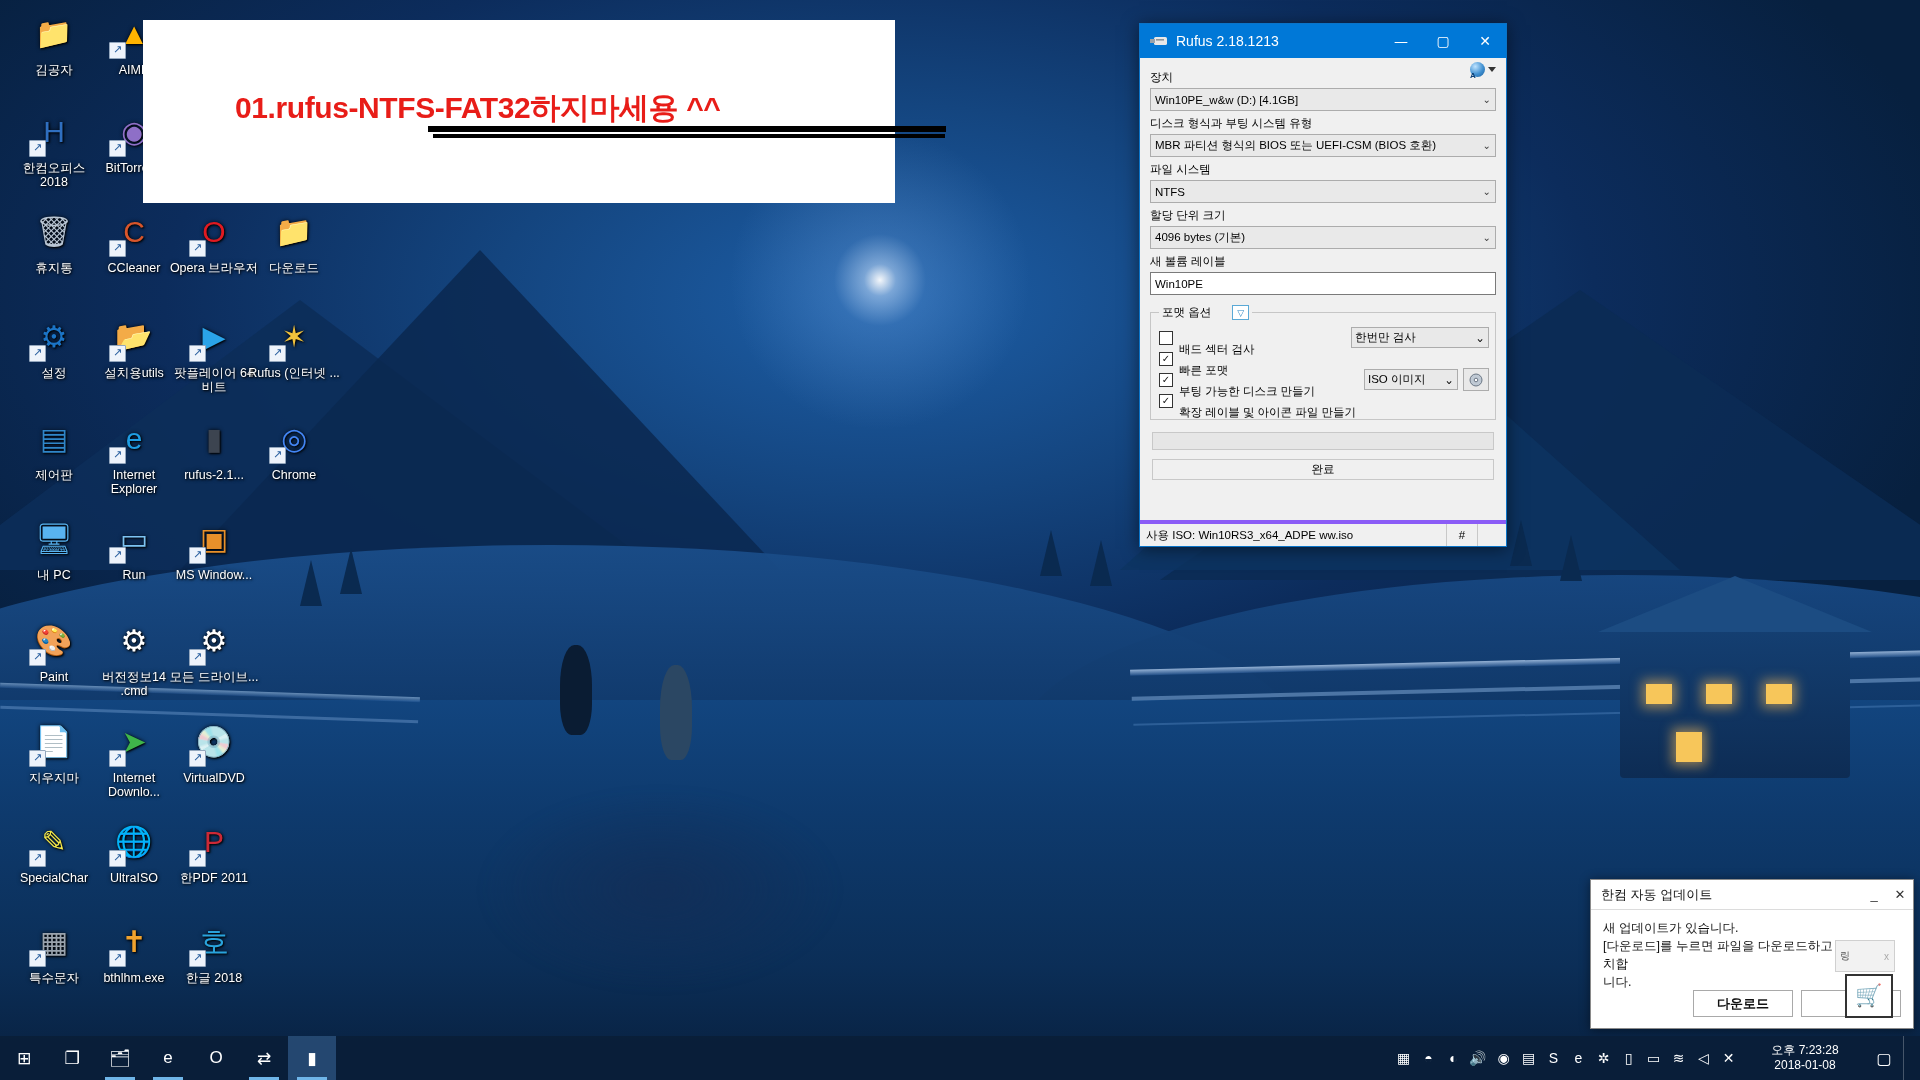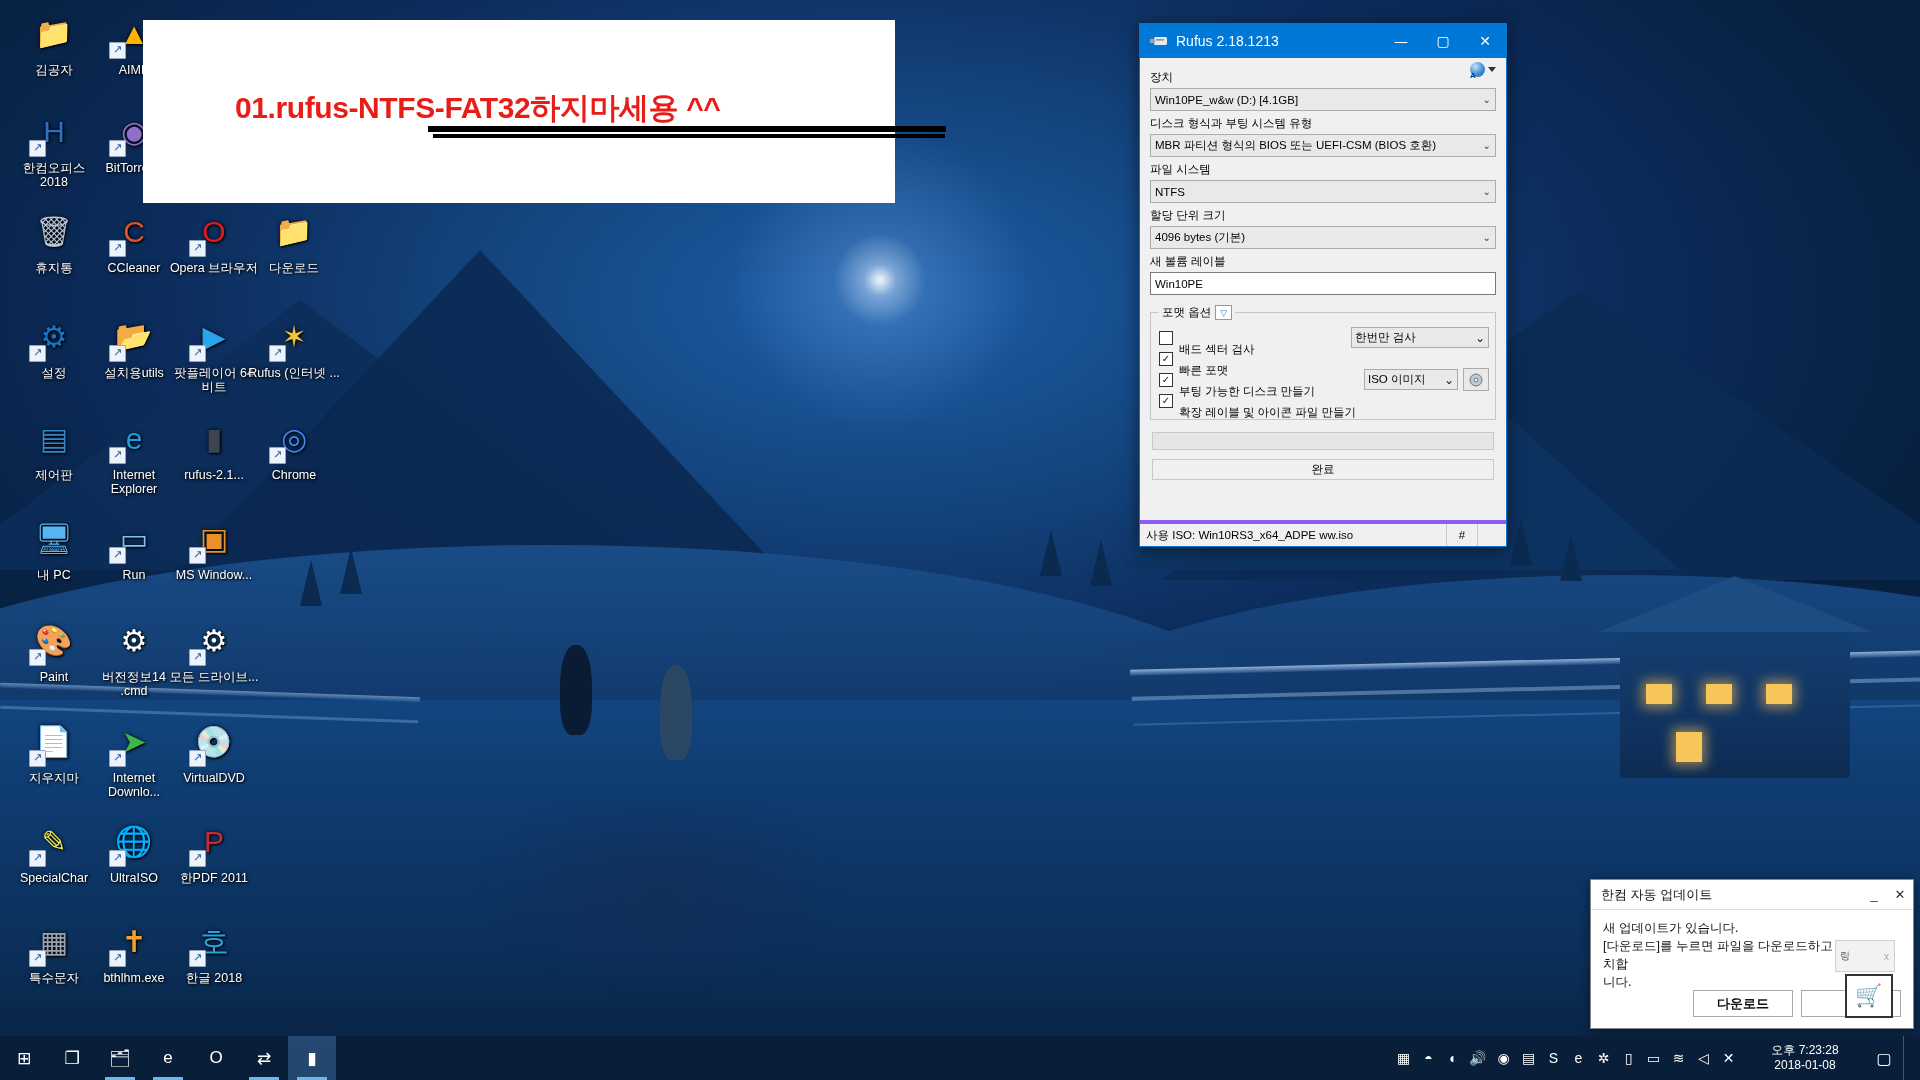--- a/index.html
+++ b/index.html
@@ -160,21 +160,21 @@
   .globe{
     width:15px;height:15px;border-radius:50%;
     background:radial-gradient(circle at 35% 30%,#bfe3ff,#3f8fd0 55%,#1c5f9c);
     position:relative;
   }
   .globe:after{content:"A";position:absolute;left:0;bottom:-3px;font-size:8px;color:#0b3f76;font-weight:bold;}
   .tri-down{width:0;height:0;border-left:4px solid transparent;border-right:4px solid transparent;border-top:5px solid #333;}
   fieldset#fmt-options{
     margin:10px 0 0 0;padding:6px 6px 7px 8px;border:1px solid #c6c6c6;
   }
-  fieldset#fmt-options legend{padding:0 3px;display:flex;align-items:center;gap:4px;font-size:11.5px;}
+  fieldset#fmt-options legend{padding:0 3px;display:flex;align-items:center;gap:21px;font-size:11.5px;}
   .legend-chev{
     width:15px;height:13px;border:1px solid #5aa9d6;background:#fff;
     display:inline-flex;align-items:center;justify-content:center;
     font-size:9px;color:#2f88c4;
   }
   .cbrow{display:flex;align-items:center;margin:2px 0;height:19px;}
   .cbox{
     width:12px;height:12px;border:1px solid #333;background:#fff;margin-right:6px;
     display:flex;align-items:center;justify-content:center;font-size:10px;color:#111;
     line-height:1;flex:none;

